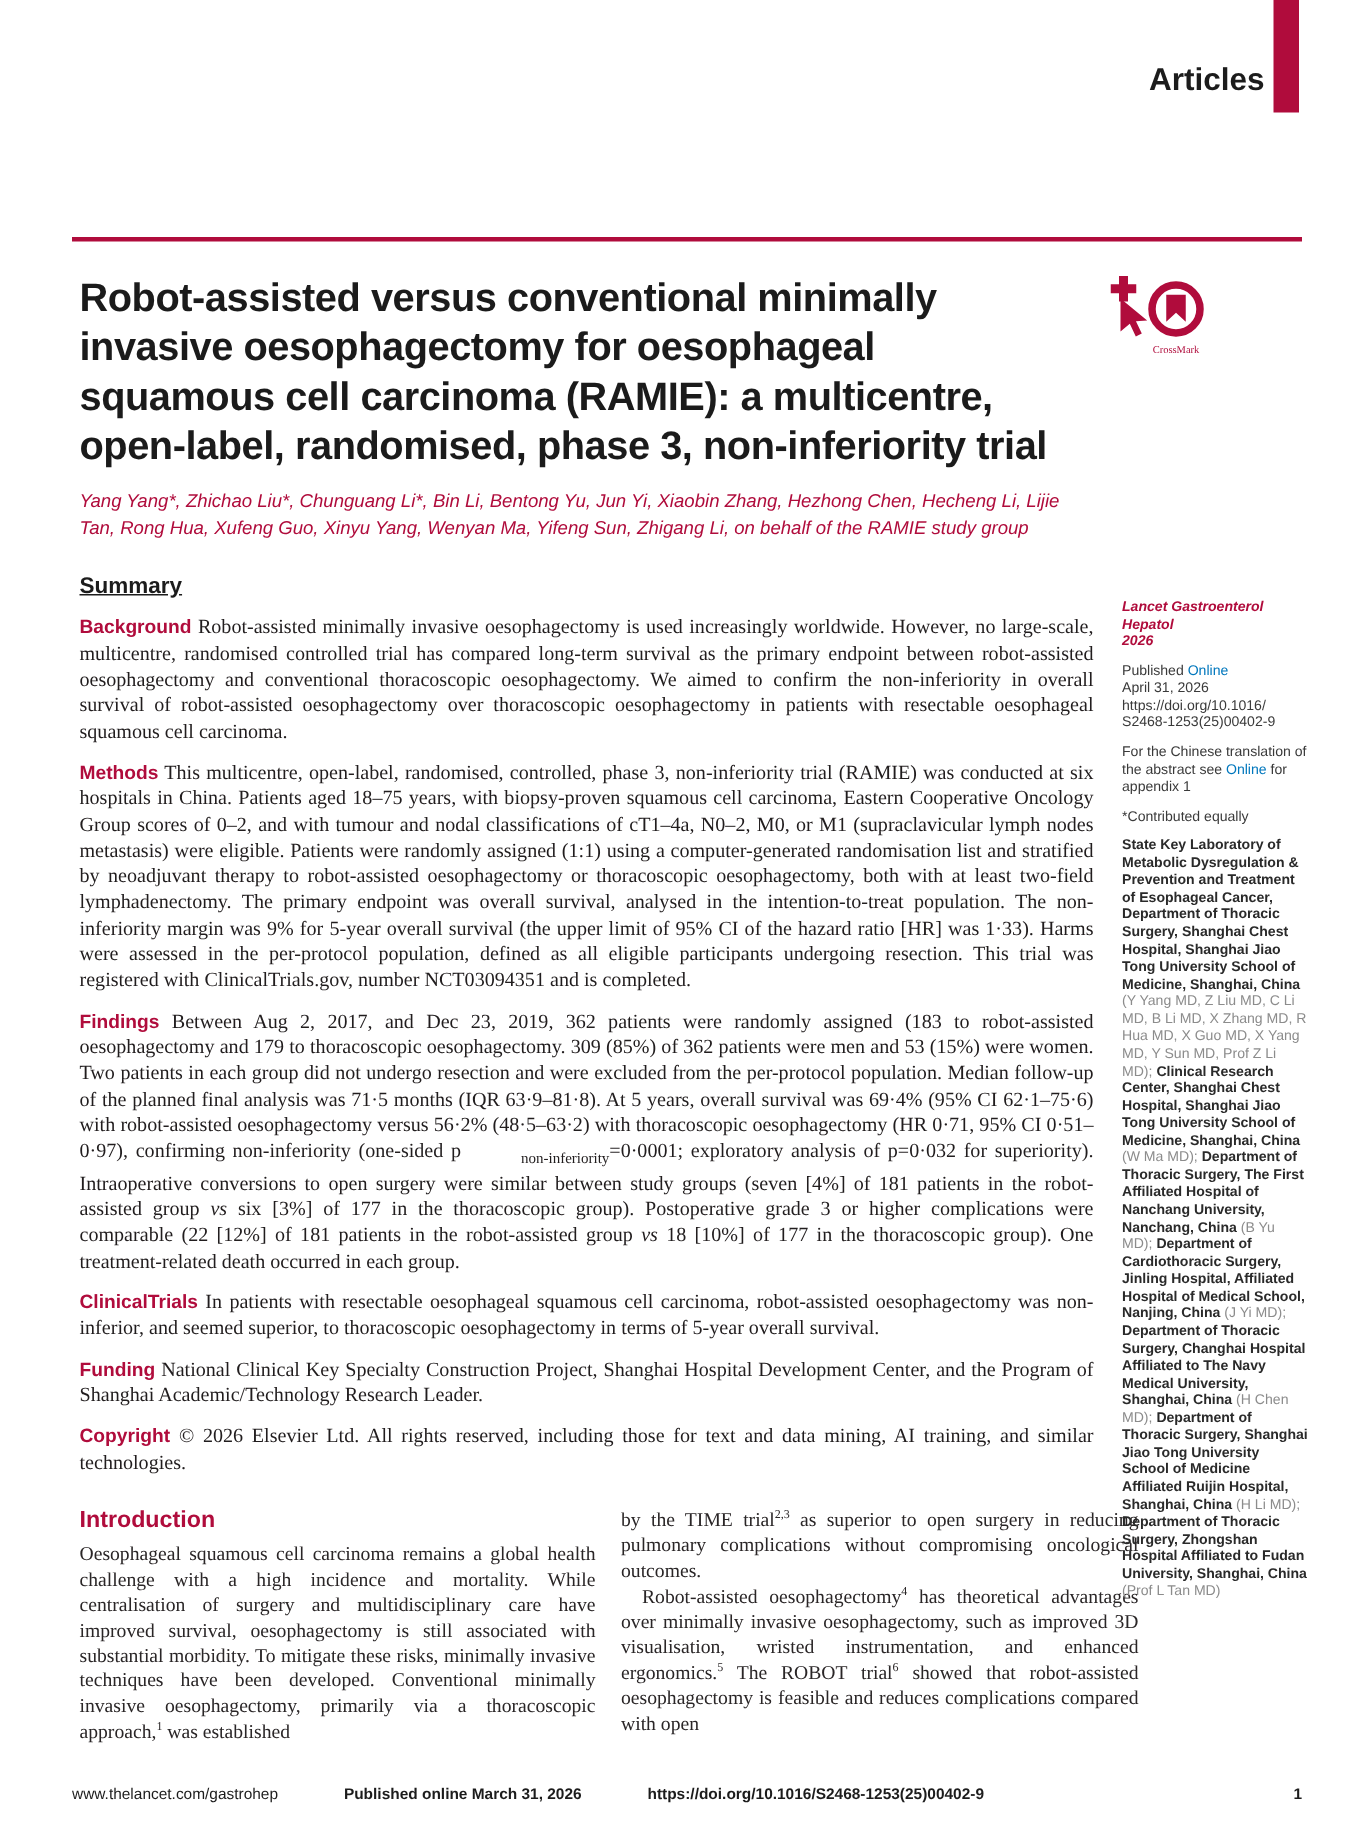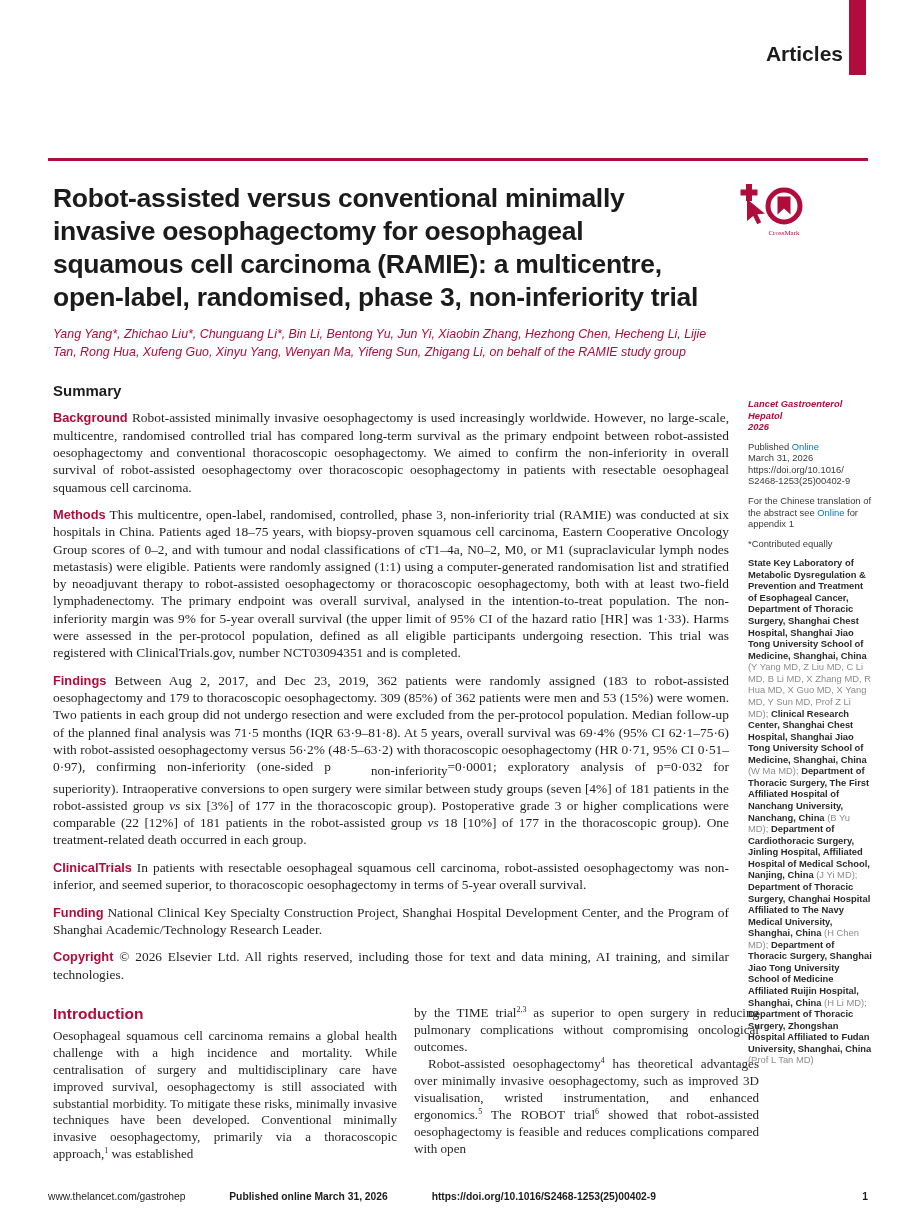--- a/index.html
+++ b/index.html
@@ -15,25 +15,25 @@
   
   .articles-bar{position:absolute;left:849px;top:0;width:17px;height:75px;background:var(--crimson);}
   .articles-label{position:absolute;right:57px;top:42px;font-size:21px;font-weight:bold;color:#1c1c1c;}
 
   .rule{position:absolute;left:48px;top:158px;width:820px;height:3px;background:var(--crimson);}
 
   
   .main{position:absolute;left:53px;top:182px;width:676px;}
   .title{font-size:26.5px;font-weight:bold;line-height:1.24;letter-spacing:-0.3px;color:#1b1b1b;width:662px;margin:0;}
   .authors{margin-top:13px;width:672px;color:var(--crimson);font-style:italic;font-size:12.4px;line-height:1.4;}
-  .summary-h{margin-top:21px;font-size:15px;font-weight:bold;color:#1c1c1c;}
+  .summary-h{margin-top:21px;font-size:15px;font-weight:bold;color:#1c1c1c;text-decoration:underline;}
   .sum-p{font-family:"Liberation Serif",serif;font-size:13.4px;line-height:1.29;text-align:justify;
          color:#211d1e;margin:10px 0 0 0;}
   .sec-label{font-family:"Liberation Sans",sans-serif;font-weight:bold;color:var(--crimson);font-size:12.8px;}
-  .sum-p sub{font-size:13px;margin-left:40px;}
+  .sum-p sub{font-size:10px;margin-left:40px;}
   .vs{font-style:italic;}
 
   
   .crossmark{position:absolute;left:735px;top:183px;width:68px;height:58px;}
 
   
   .intro-col{position:absolute;top:1005px;width:344px;}
   .intro-left{left:53px;}
   .intro-right{left:401px;width:345px;margin-left:13px;}
   .intro-h{font-size:15.5px;font-weight:bold;color:var(--crimson);margin:0 0 5px 0;}
@@ -108,21 +108,21 @@
     <p class="intro-p indent"><span>Robot-assisted oesophagectomy</span><sup>4</sup><span> has theoretical advantages over minimally invasive oesophagectomy, such as improved 3D visualisation, wristed instrumentation, and enhanced ergonomics.</span><sup>5</sup><span> The ROBOT trial</span><sup>6</sup><span> showed that robot-assisted oesophagectomy is feasible and reduces complications compared with open</span></p>
   </div>
 
   <div class="sidebar">
     <div class="sb-block">
       <div class="sb-journal">Lancet Gastroenterol Hepatol</div>
       <div class="sb-journal">2026</div>
     </div>
     <div class="sb-block">
       <span>Published </span><span class="link">Online</span><br>
-      <span>March 31, 2026</span><br>
+      <span>April 31, 2026</span><br>
       <span>https://doi.org/10.1016/</span><br>
       <span>S2468-1253(25)00402-9</span>
     </div>
     <div class="sb-block">
       <span>For the Chinese translation of the abstract see </span><span class="link">Online</span><span> for appendix 1</span>
     </div>
     <div class="sb-block">*Contributed equally</div>
     <div class="sb-block">
       <span class="aff-bold">State Key Laboratory of Metabolic Dysregulation &amp; Prevention and Treatment of Esophageal Cancer, Department of Thoracic Surgery, Shanghai Chest Hospital, Shanghai Jiao Tong University School of Medicine, Shanghai, China </span><span class="aff-names">(Y Yang MD, Z Liu MD, C Li MD, B Li MD, X Zhang MD, R Hua MD, X Guo MD, X Yang MD, Y Sun MD, Prof Z Li MD); </span><span class="aff-bold">Clinical Research Center, Shanghai Chest Hospital, Shanghai Jiao Tong University School of Medicine, Shanghai, China </span><span class="aff-names">(W Ma MD); </span><span class="aff-bold">Department of Thoracic Surgery, The First Affiliated Hospital of Nanchang University, Nanchang, China </span><span class="aff-names">(B Yu MD); </span><span class="aff-bold">Department of Cardiothoracic Surgery, Jinling Hospital, Affiliated Hospital of Medical School, Nanjing, China </span><span class="aff-names">(J Yi MD); </span><span class="aff-bold">Department of Thoracic Surgery, Changhai Hospital Affiliated to The Navy Medical University, Shanghai, China </span><span class="aff-names">(H Chen MD); </span><span class="aff-bold">Department of Thoracic Surgery, Shanghai Jiao Tong University School of Medicine Affiliated Ruijin Hospital, Shanghai, China </span><span class="aff-names">(H Li MD); </span><span class="aff-bold">Department of Thoracic Surgery, Zhongshan Hospital Affiliated to Fudan University, Shanghai, China </span><span class="aff-names">(Prof L Tan MD)</span>
     </div>

